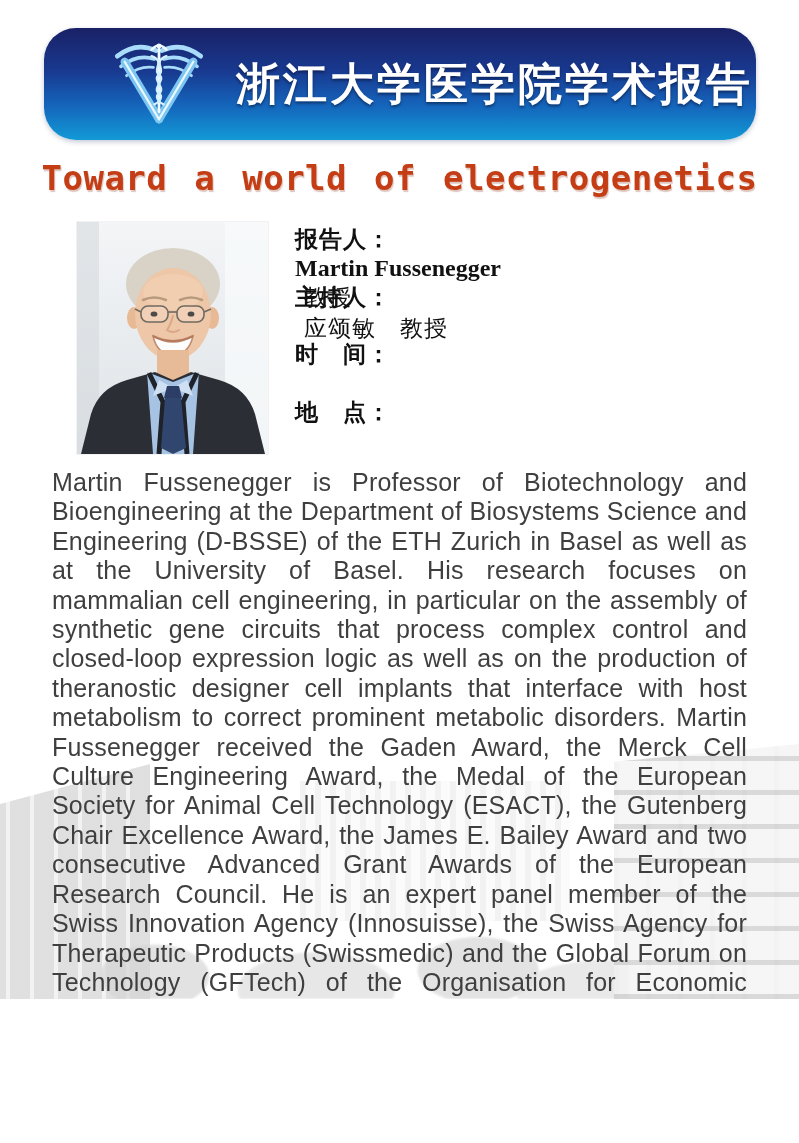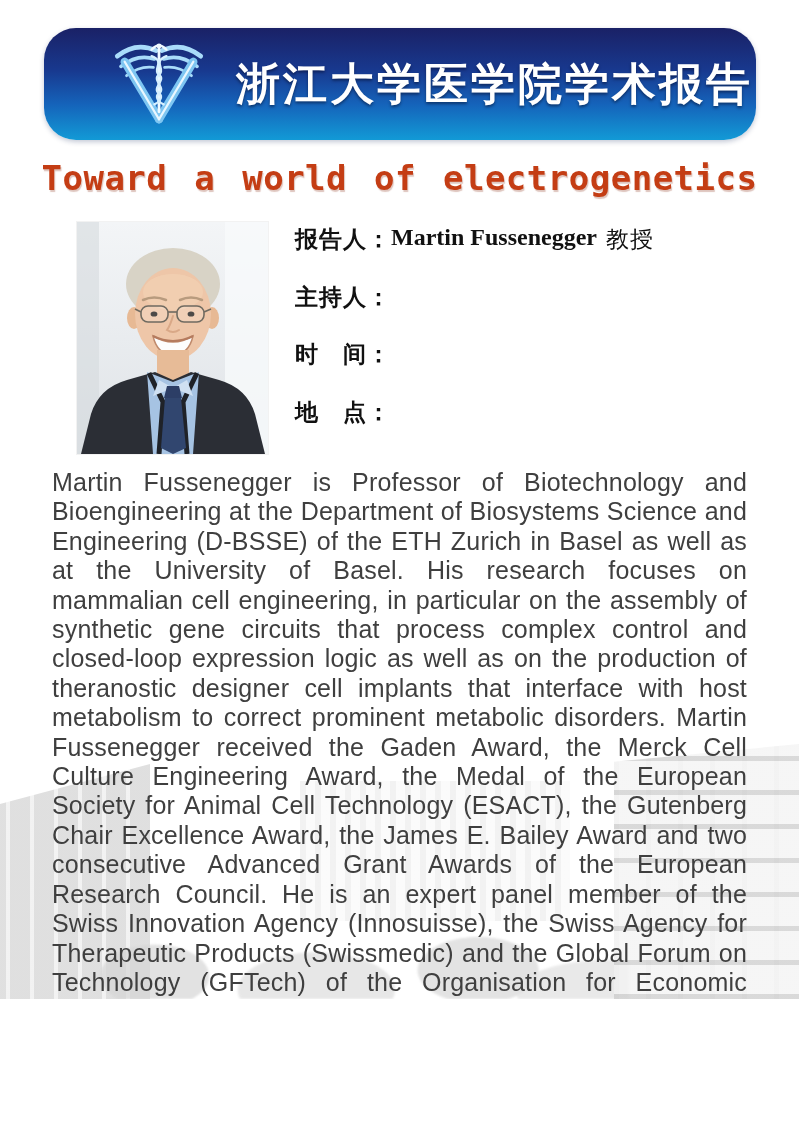--- a/index.html
+++ b/index.html
@@ -65,21 +65,21 @@
     font-family:"DejaVu Sans Mono","Liberation Mono",monospace;
     font-weight:bold;font-size:34px;letter-spacing:.5px;word-spacing:6px;
     color:#c43d14;
     text-shadow:1px 2px 1px rgba(160,90,70,.35);
     z-index:2;white-space:nowrap;
   }
   
   .info{position:absolute;left:77px;top:222px;display:flex;z-index:2;}
   .photo{width:191px;height:232px;flex:0 0 auto;box-shadow:0 0 0 1px rgba(0,0,0,.05);}
   .info-rows{margin-left:27px;padding-top:2px;}
-  .info-row{height:57.5px;display:flex;align-items:flex-start;white-space:nowrap;}
+  .info-row{height:57.5px;display:flex;align-items:flex-start;white-space:nowrap;flex-direction:column;}
   .info-label{
     font-weight:bold;font-size:23px;color:#111111;letter-spacing:1px;
   }
   .info-name{
     font-family:"Liberation Serif",serif;
     font-weight:bold;font-size:24px;color:#111111;
   }
   .info-name:empty{display:none;}
   .info-rest{
     font-weight:normal;font-size:23px;color:#111111;margin-left:9px;letter-spacing:1px;
@@ -199,20 +199,21 @@
     </svg>
 
     <div class="info-rows">
       <div class="info-row">
         <span class="info-label">报告人：</span>
           <span class="info-name">Martin Fussenegger</span>
           <span class="info-rest">教授</span>
       </div>
       <div class="info-row">
         <span class="info-label">主持人：</span>
+          <span class="info-rest">应颂敏　教授</span>
       </div>
       <div class="info-row">
         <span class="info-label">时　间：</span>
       </div>
       <div class="info-row">
         <span class="info-label">地　点：</span>
       </div>
     </div>
   </div>
 

